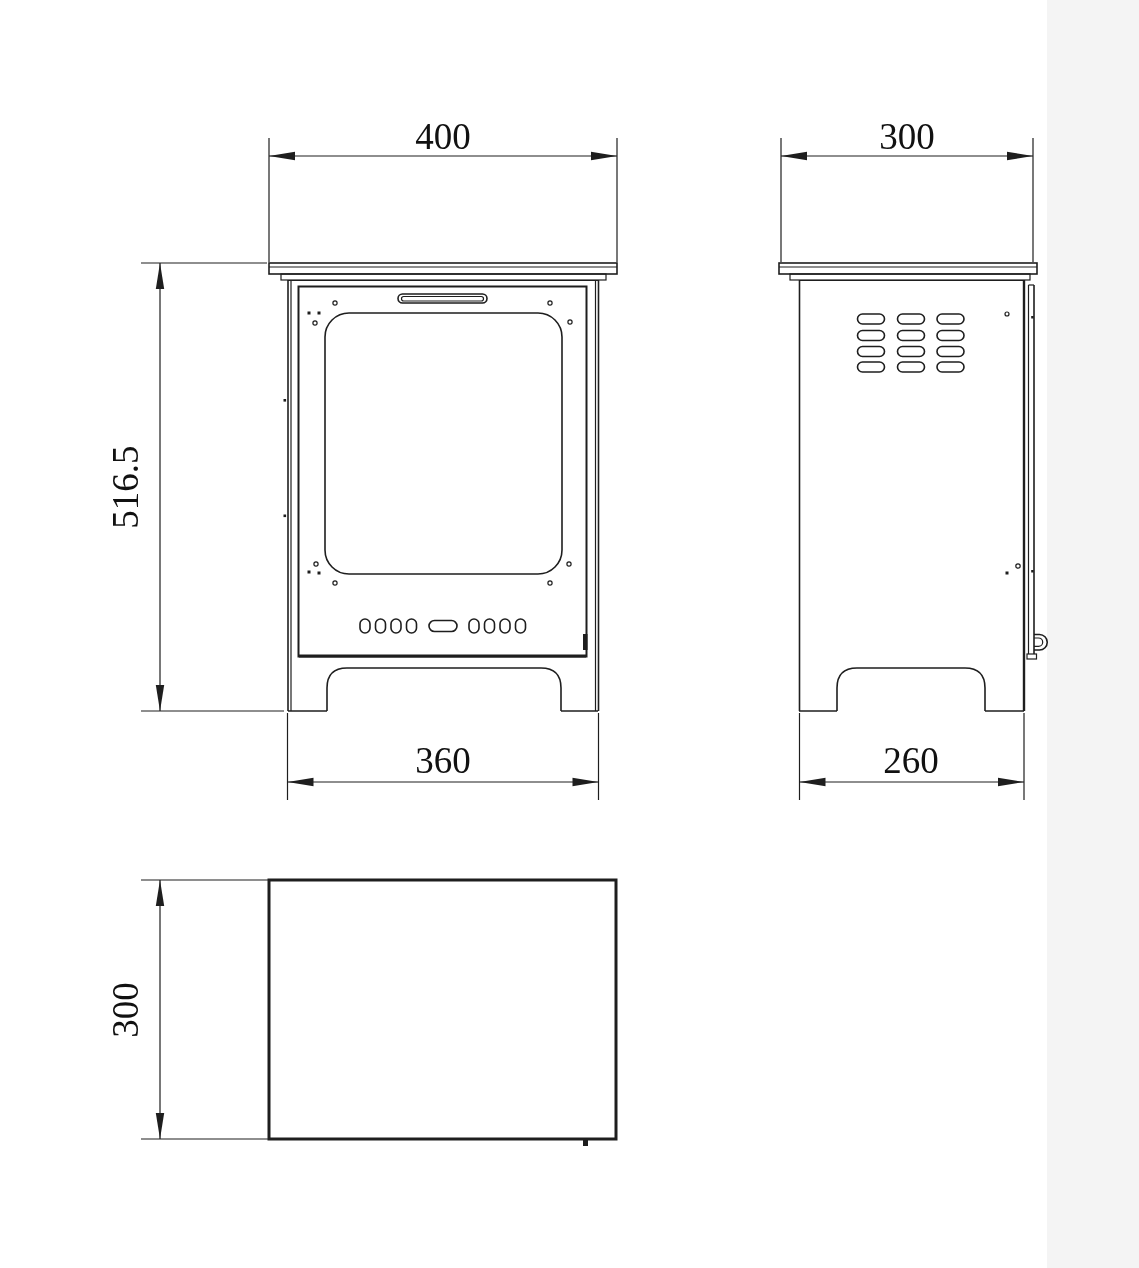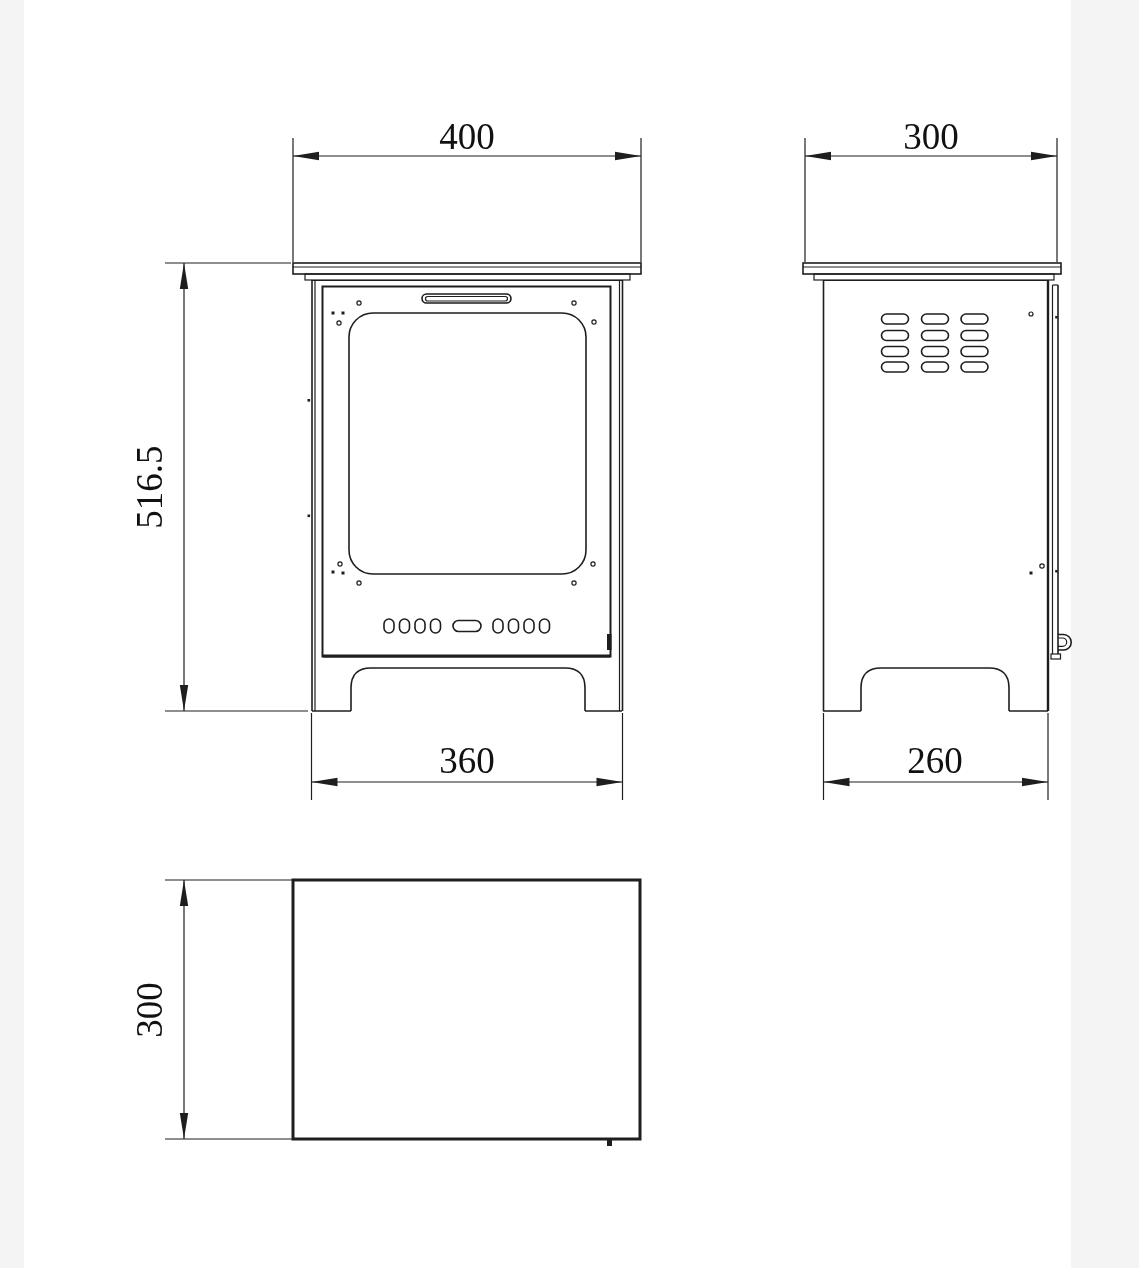--- a/index.html
+++ b/index.html
@@ -4,21 +4,20 @@
 <style>
   :root{
     --bg:#ffffff;
     --line:#1e1e1e;
     --text:#111111;
   }
   html,body{margin:0;padding:0;background:#f4f4f4;}
   .sheet{
     position:relative;width:1047px;height:1268px;background:var(--bg);
     font-family:"Liberation Serif", serif;
-    margin-left:24px;
   }
   svg{display:block}
   .thin{stroke:var(--line);stroke-width:1.2;fill:none}
   .med{stroke:var(--line);stroke-width:1.6;fill:none}
   .thick{stroke:var(--line);stroke-width:2.4;fill:none}
   .bold{stroke:var(--line);stroke-width:3;fill:none}
   .filldark{fill:var(--line);stroke:none}
   .dimtext{
     font-family:"Liberation Serif", serif;
     font-size:37px;fill:var(--text);

